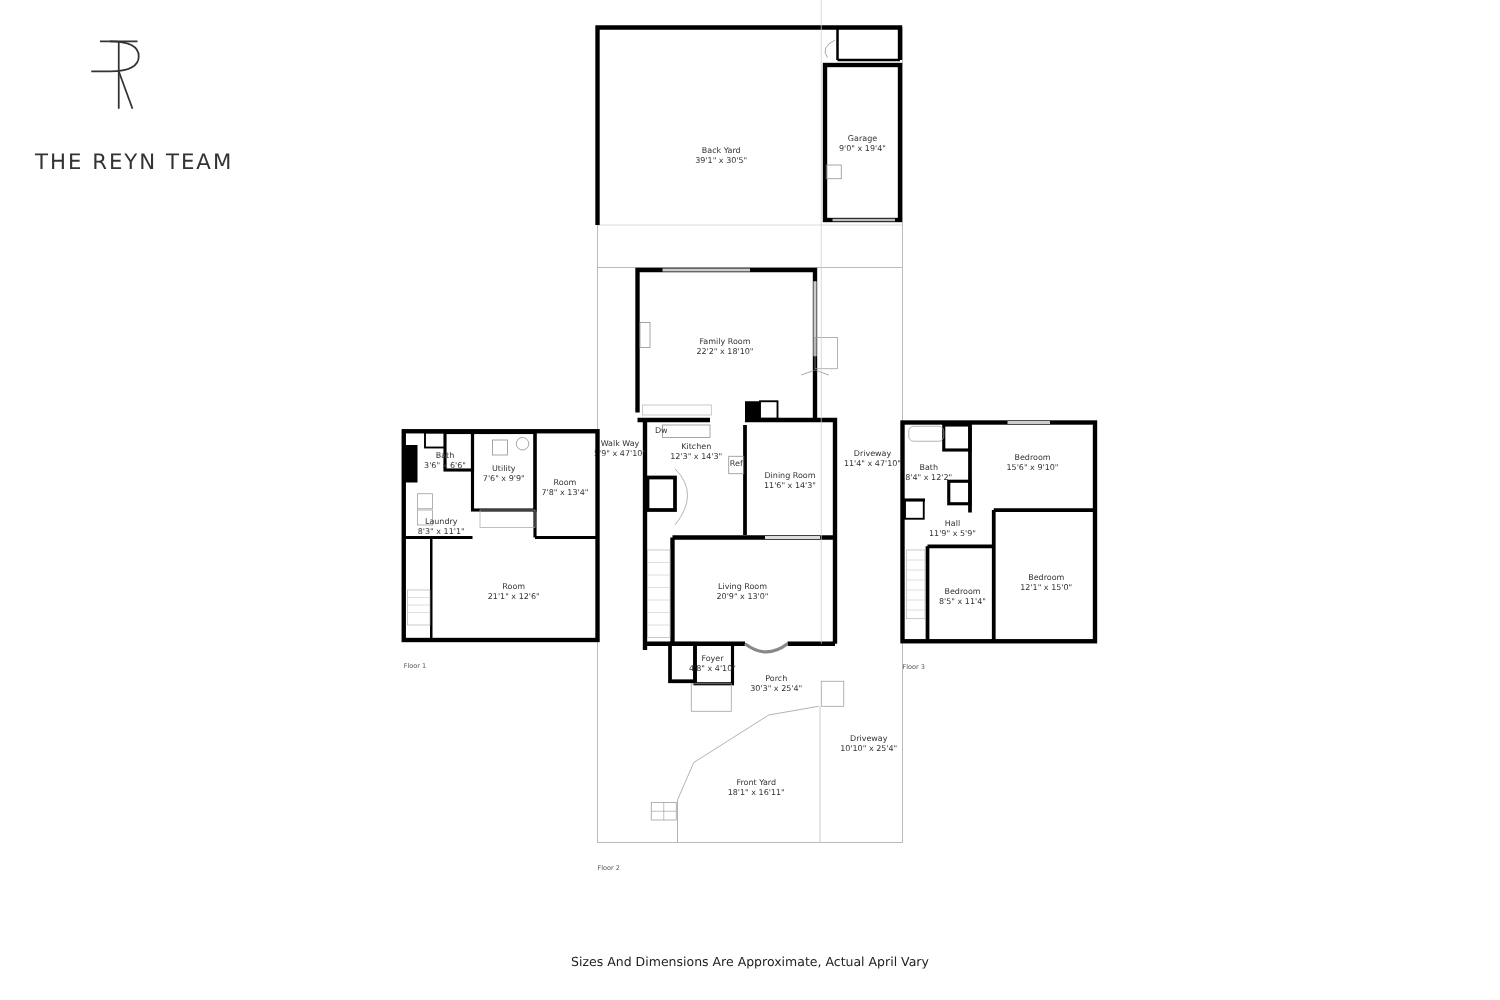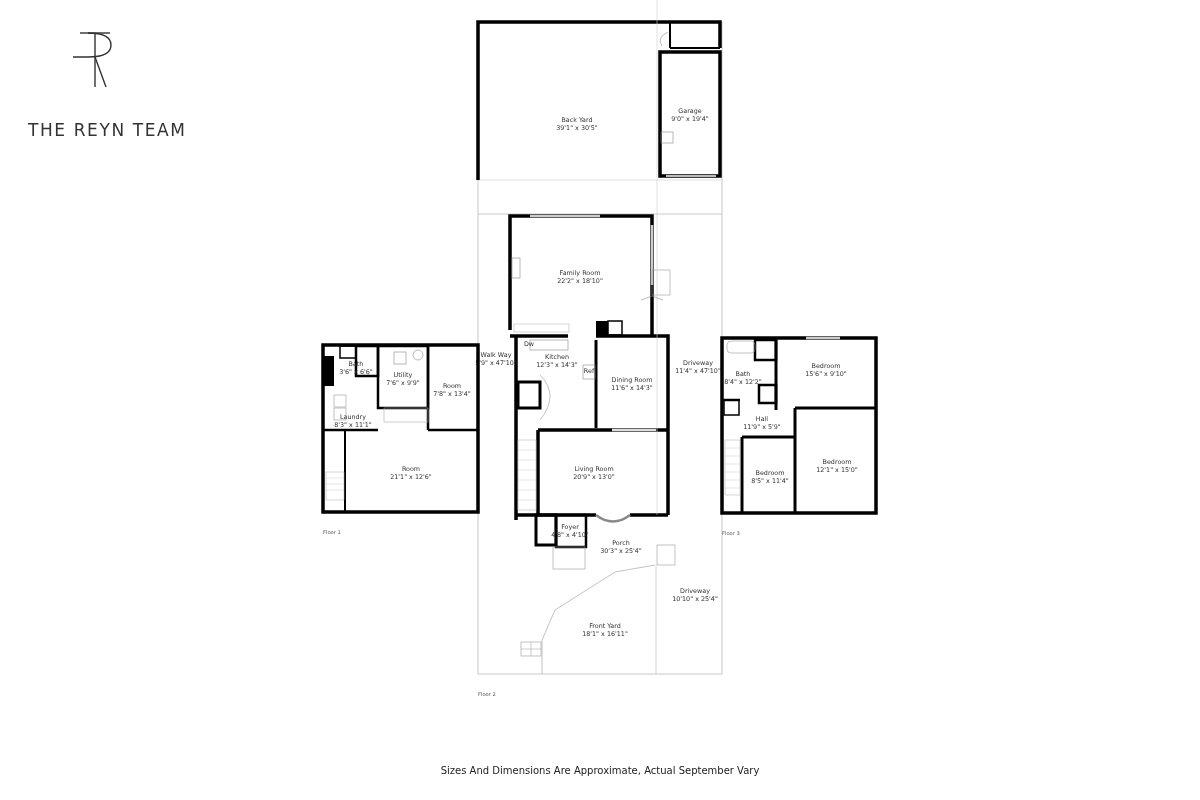--- a/index.html
+++ b/index.html
@@ -166,13 +166,13 @@
     <text class="lbl" x="762" y="421">Hall</text>
     <text class="lbl" x="762" y="429">11'9" x 5'9"</text>
     <text class="lbl" x="770" y="475">Bedroom</text>
     <text class="lbl" x="770" y="483">8'5" x 11'4"</text>
     <text class="lbl" x="837" y="464">Bedroom</text>
     <text class="lbl" x="837" y="472">12'1" x 15'0"</text>
     <text class="flabel" x="722" y="535">Floor 3</text>
   </g>
 </svg>
 
-<div class="footer">Sizes And Dimensions Are Approximate, Actual September Vary</div>
+<div class="footer">Sizes And Dimensions Are Approximate, Actual April Vary</div>
 
 </body></html>

